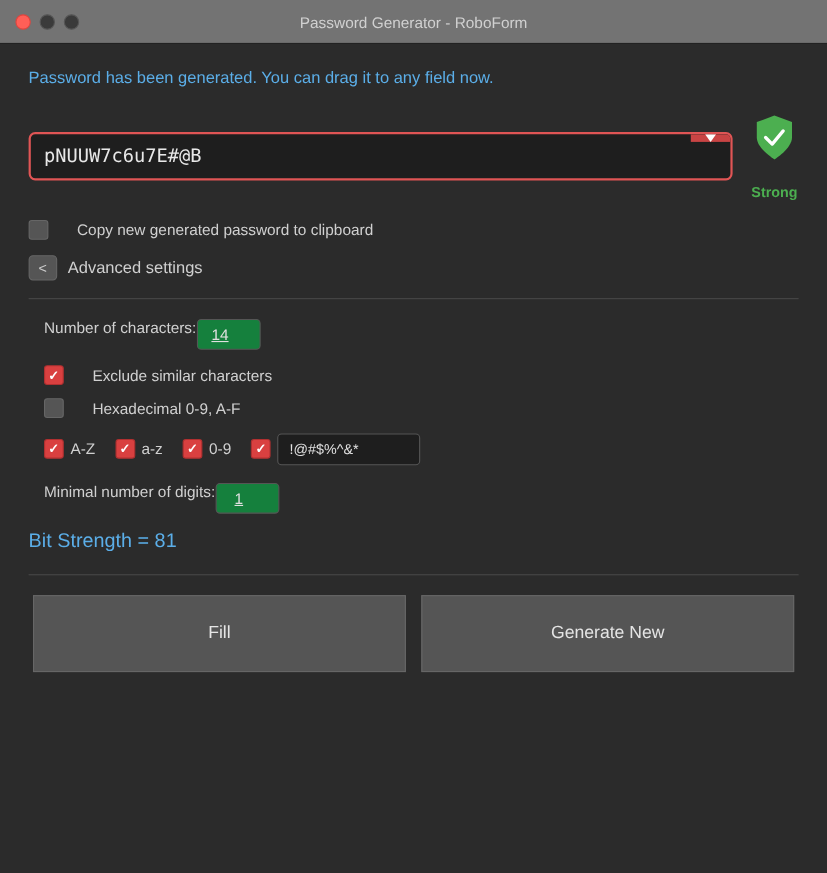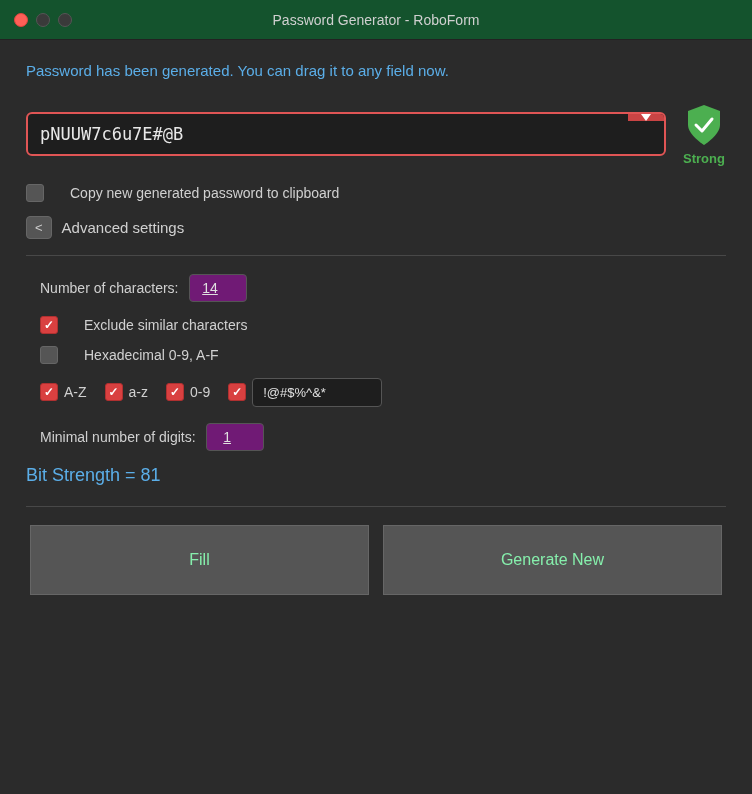--- a/index.html
+++ b/index.html
@@ -11,21 +11,21 @@
     body {
       width: 752px;
       height: 794px;
       background: #2b2b2b;
       font-family: -apple-system, BlinkMacSystemFont, 'Helvetica Neue', sans-serif;
       color: #e0e0e0;
       overflow: hidden;
     }
 
     .title-bar {
-      background: #14532d;
+      background: #737373;
       height: 40px;
       display: flex;
       align-items: center;
       justify-content: center;
       position: relative;
       border-bottom: 1px solid #222;
     }
 
     .title-bar-title {
       color: #d0d0d0;
@@ -120,21 +120,21 @@
       height: 0;
       border-left: 5px solid transparent;
       border-right: 5px solid transparent;
       border-top: 7px solid white;
     }
 
     .strength-indicator {
       display: flex;
       flex-direction: column;
       align-items: center;
-      gap: 4px;
+      gap: 20px;
     }
 
     .shield-icon {
       width: 44px;
       height: 44px;
     }
 
     .strength-label {
       color: #4caf50;
       font-size: 13px;
@@ -204,33 +204,31 @@
       background: #484848;
       margin-bottom: 18px;
     }
 
     .settings-section {
       padding-left: 14px;
     }
 
     .setting-row {
       display: flex;
-      align-items: center;
-      gap: 10px;
       margin-bottom: 14px;
     }
 
     .setting-label {
       font-size: 14px;
       color: #d0d0d0;
     }
 
     .number-input {
       width: 58px;
-      background: #701a75;
+      background: #15803d;
       border: 1px solid #555;
       border-radius: 4px;
       color: #e0e0e0;
       font-size: 14px;
       padding: 5px 8px;
       text-align: center;
       outline: none;
       text-decoration: underline;
     }
 
@@ -276,21 +274,21 @@
       display: flex;
       gap: 14px;
       padding: 0 4px;
     }
 
     .footer-btn {
       flex: 1;
       background: #555;
       border: 1px solid #666;
       border-radius: 0;
-      color: #86efac;
+      color: #e5e5e5;
       font-size: 16px;
       padding: 25px 10px;
       cursor: pointer;
       text-align: center;
     }
   </style>
 </head>
 <body>
 
 <div class="title-bar">

